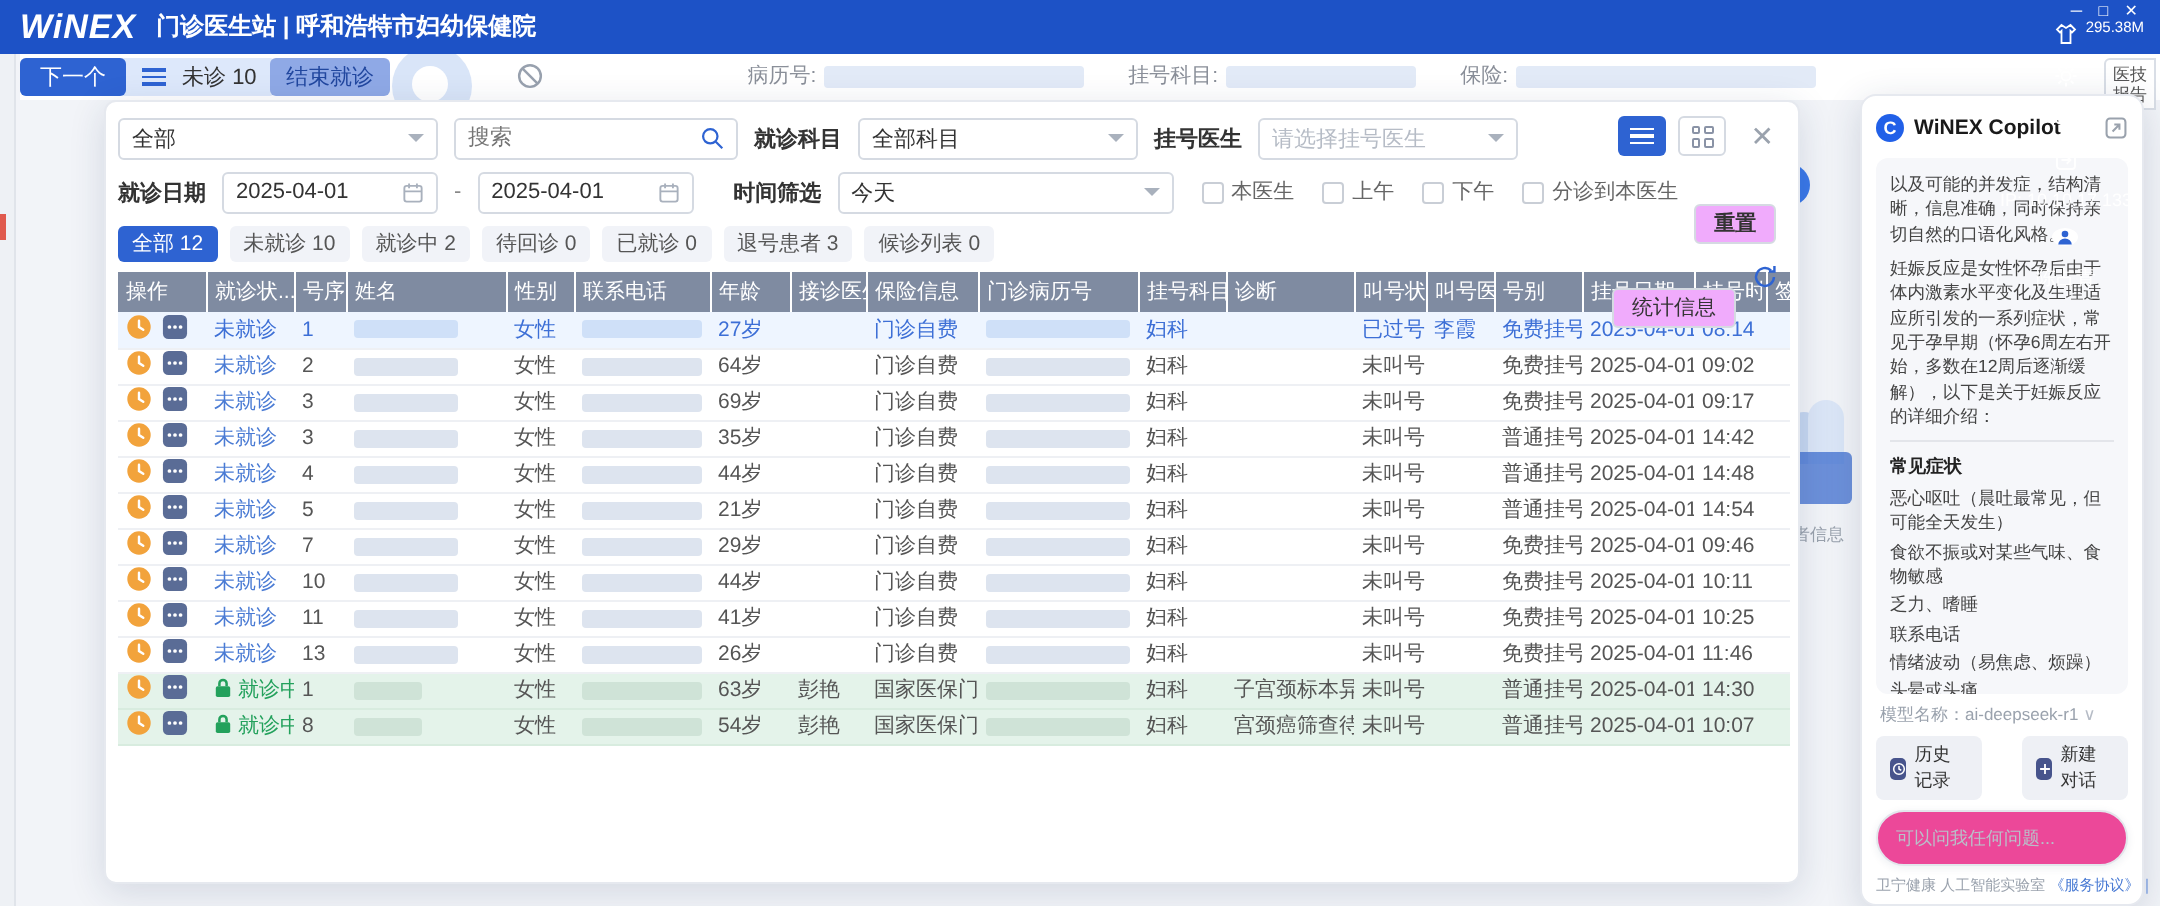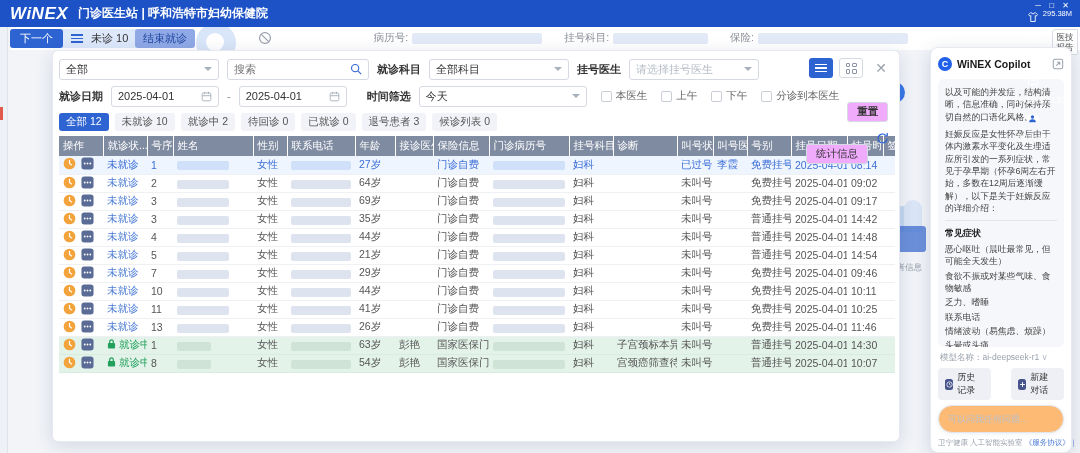--- a/index.html
+++ b/index.html
@@ -100,21 +100,21 @@
   .cp-title { font-size:10.5px; font-weight:bold; color:#1a1a1a; flex:1; }
   .cp-body { flex:1 1 auto; overflow:hidden; background:#f6f7fa; border-radius:6px; margin-top:6px; padding:7px 7px; }
   .cp-p { font-size:8.8px; color:#444; line-height:1.4; margin-bottom:5px; }
   .cp-div { border-top:1px solid #e3e5ea; margin:6px 0; }
   .cp-h { font-size:9px; font-weight:bold; color:#222; margin-bottom:3px; }
   .cp-i { font-size:8.8px; color:#444; line-height:1.4; margin-bottom:2px; }
   .cp-model { flex:0 0 auto; font-size:8.5px; color:#9aa2ad; margin:5px 0 4px 2px; }
   .cp-btns { flex:0 0 auto; display:flex; gap:20px; margin-bottom:5px; }
   .cp-btn { display:flex; align-items:center; gap:4px; background:#eef0f5; border-radius:4px; padding:3px 7px; font-size:9px; color:#333; }
   .cp-btn .sq { width:11px; height:11px; border-radius:2.5px; background:#47548c; display:inline-flex; align-items:center; justify-content:center; }
-  .cp-input { flex:0 0 auto; height:28px; border:1px solid #e3e6ec; border-radius:15px; background:#fdba74; box-shadow:0 1px 4px rgba(30,50,90,.08); display:flex; align-items:center; padding:0 9px; gap:6px; }
+  .cp-input { flex:0 0 auto; height:28px; border:1px solid #e3e6ec; border-radius:15px; background:#ec4899; box-shadow:0 1px 4px rgba(30,50,90,.08); display:flex; align-items:center; padding:0 9px; gap:6px; }
   .cp-input input { flex:1; border:none; outline:none; font-size:9px; color:#333; background:transparent; font-family:inherit; }
   .cp-input input::placeholder { color:#b9c0ca; }
   .cp-footer { flex:0 0 auto; text-align:center; font-size:7.5px; color:#9aa2ad; margin-top:5px; white-space:nowrap; }
   .cp-footer .lnk { color:#4a7bd4; }
 </style>
 </head>
 <body>
 
 <div class="screen">
 

